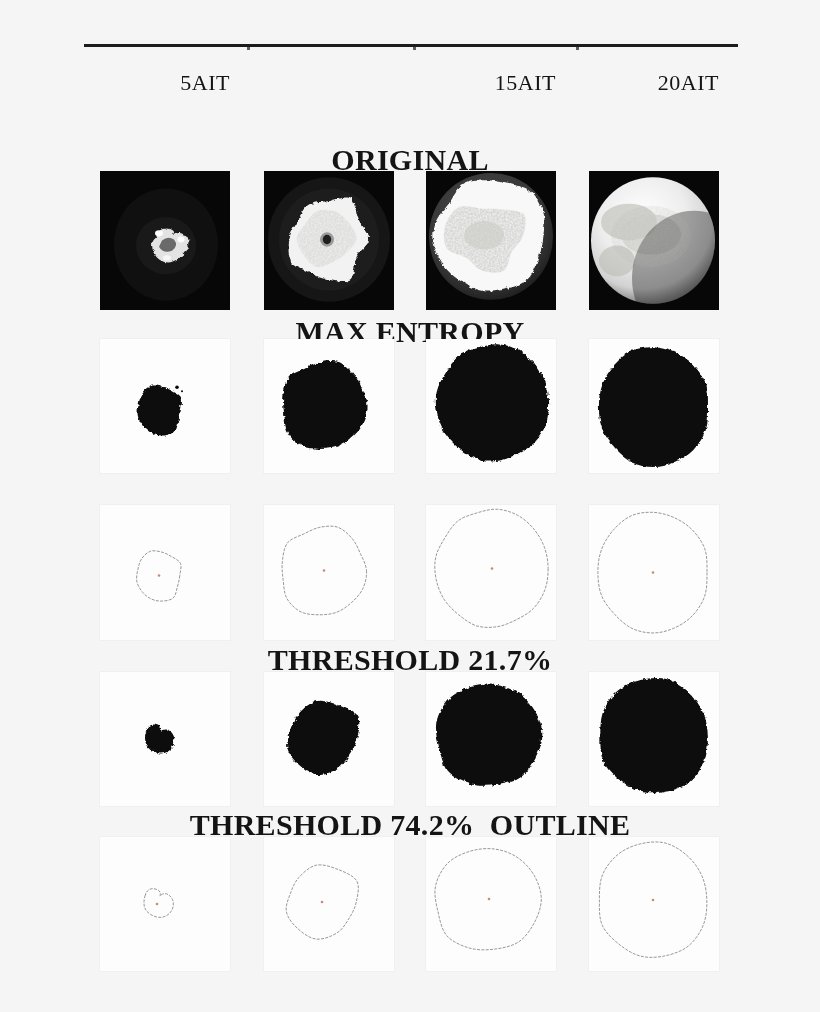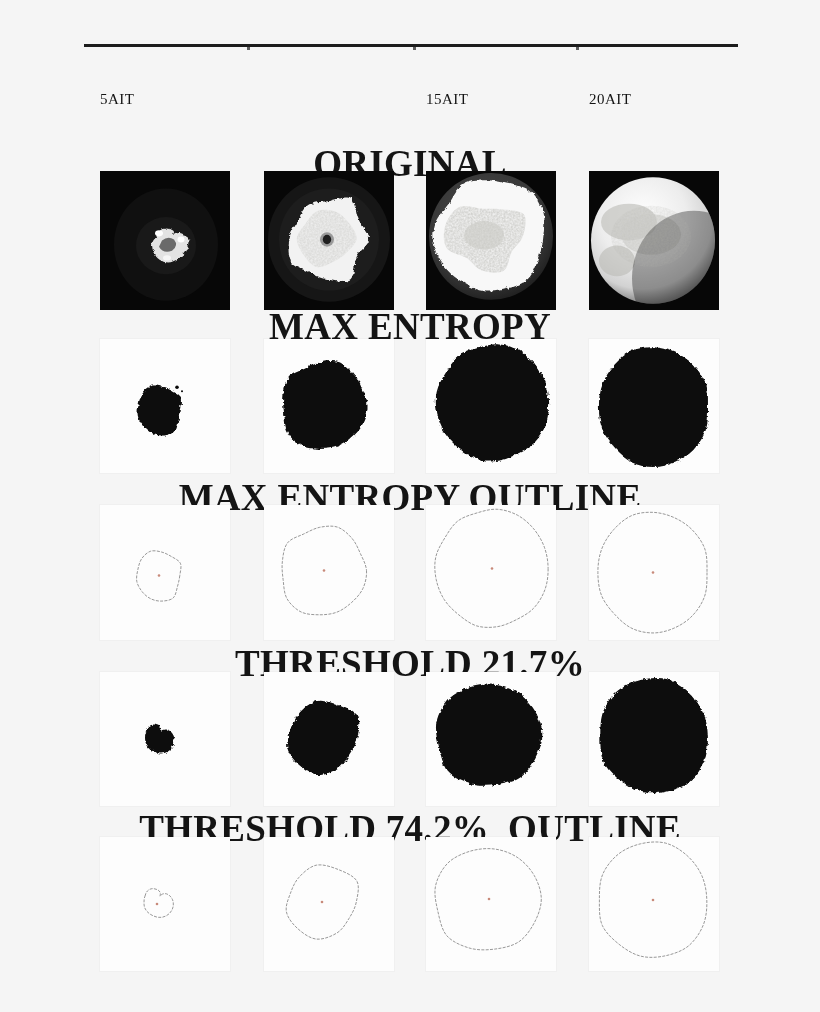--- a/index.html
+++ b/index.html
@@ -5,30 +5,30 @@
   html,body{margin:0;padding:0;background:#e9e9e9;}
   .sheet{
     position:relative;width:820px;height:1012px;margin:0 auto;
     background:var(--background,#f5f5f5);
     font-family:"Liberation Serif", serif;
     overflow:hidden;
   }
   .rule{position:absolute;left:84px;top:44px;width:654px;height:3px;background:var(--rule,#1c1c1c);}
   .rule-tick{position:absolute;top:47px;width:3px;height:3px;background:var(--rule,#1c1c1c);opacity:.7;}
   .colh{
-    position:absolute;top:91px;width:130px;text-align:left;
-    font-size:15px;color:var(--text,#151515);letter-spacing:.5px;
+    position:absolute;top:70px;width:130px;text-align:right;
+    font-size:22px;color:var(--text,#151515);letter-spacing:.5px;
   }
   .x1{left:100px}.x2{left:264px}.x3{left:426px}.x4{left:589px}
   .row-title{
     position:absolute;left:0;width:820px;text-align:center;
-    font-weight:700;font-size:37px;color:var(--text,#101010);
+    font-weight:700;font-size:30px;color:var(--text,#101010);
     letter-spacing:.3px;white-space:pre-wrap;line-height:1;
   }
-  .t-orig{top:145px}.t-me{top:308px}.t-meo{top:479px}.t-th{top:645px}.t-tho{top:810px}
+  .t-orig{top:145px}.t-me{top:317px}.t-meo{top:479px}.t-th{top:645px}.t-tho{top:810px}
   .panel{position:absolute;width:130px;}
   .p-dark{background:var(--panel-dark,#070707);}
   .p-light{background:var(--panel-light,#fdfdfd);box-shadow:0 0 0 1px rgba(0,0,0,0.02);}
   .y-orig{top:171px;height:139px}
   .y-me{top:339px;height:134px}
   .y-meo{top:505px;height:135px}
   .y-th{top:672px;height:134px}
   .y-tho{top:837px;height:134px}
   .panel svg{display:block;width:100%;height:100%;}
   .blobfill{fill:var(--blob,#0a0a0a);}
@@ -58,21 +58,20 @@
   <div class="rule-tick" style="left:247px"></div>
   <div class="rule-tick" style="left:413px"></div>
   <div class="rule-tick" style="left:576px"></div>
 
   <div class="colh x1">5AIT</div>
   <div class="colh x3">15AIT</div>
   <div class="colh x4">20AIT</div>
 
   <div class="row-title t-orig">ORIGINAL</div>
   <div class="row-title t-me">MAX ENTROPY</div>
-  <div class="row-title t-meo">MAX ENTROPY OUTLINE</div>
   <div class="row-title t-th">THRESHOLD 21.7%</div>
   <div class="row-title t-tho">THRESHOLD 74.2%  OUTLINE</div>
 
   <div class="panel p-dark x1 y-orig">
     <svg viewBox="0 0 130 136" preserveAspectRatio="none">
       <ellipse cx="66" cy="72" rx="52" ry="55" fill="#101010"></ellipse>
       <ellipse cx="66" cy="73" rx="30" ry="28" fill="#191919"></ellipse>
       <path d="M55 64 Q60 53 69 56 Q75 57 72 62 Q79 57 85 62 Q91 67 87 74 Q84 82 76 86 Q67 91 59 86 Q51 81 51 72 Q51 67 55 64 Z" fill="#e3e3e3" filter="url(#rough)"></path>
       <path d="M62 68 Q68 63 74 67 Q79 73 72 78 Q63 81 59 74 Z" fill="#6a6a6a"></path>
       <ellipse cx="59" cy="61" rx="4" ry="3" fill="#ffffff"></ellipse>

